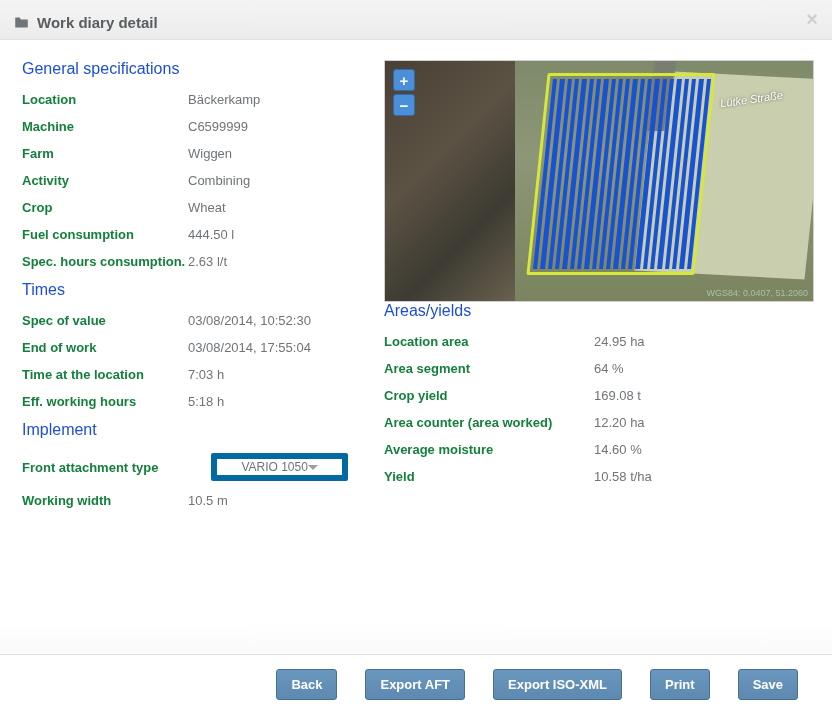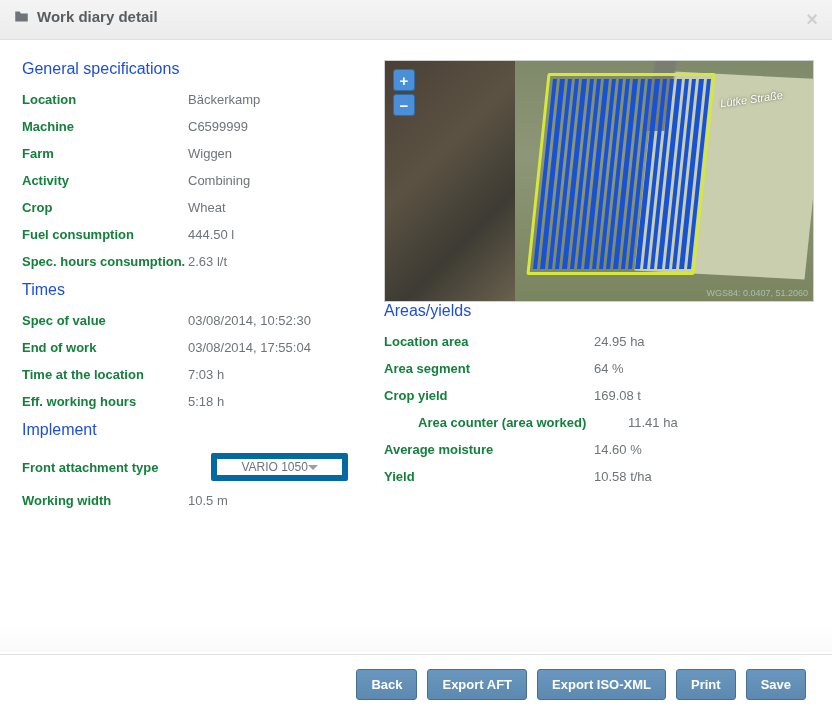--- a/index.html
+++ b/index.html
@@ -10,21 +10,21 @@
       width: 832px;
       height: 714px;
       overflow: hidden;
       position: relative;
     }
     .modal-header {
       background: linear-gradient(#f4f4f4, #ececec);
       border-bottom: 1px solid #e0e0e0;
       padding: 8px 14px;
       display: flex;
-      align-items: flex-start;
+      align-items: flex-end;
       justify-content: space-between;
     }
     .modal-title {
       display: flex;
       align-items: center;
       gap: 8px;
       color: #585d60;
       font-weight: bold;
       font-size: 15px;
     }
@@ -171,24 +171,24 @@
     .select-caret {
       width: 0; height: 0;
       border-left: 5px solid transparent;
       border-right: 5px solid transparent;
       border-top: 5px solid #9a9fa4;
     }
     .footer {
       position: absolute;
       left: 0; right: 0; bottom: 0;
       border-top: 1px solid #e2e2e2;
-      padding: 14px 26px;
+      padding: 14px 34px;
       display: flex;
       justify-content: flex-end;
-      gap: 10px;
+      gap: 28px;
       background: #fff;
     }
     .footer-spacer {
       position: absolute;
       left: 0; right: 0; bottom: 62px;
       height: 28px;
       background: linear-gradient(#fff, #fafafa);
       border-top: 0;
     }
     .btn {
@@ -329,22 +329,22 @@
     </div>
     <div class="spec-row">
       <div class="label" style="width:210px;">Area segment</div>
       <div class="value">64 %</div>
     </div>
     <div class="spec-row">
       <div class="label" style="width:210px;">Crop yield</div>
       <div class="value">169.08 t</div>
     </div>
     <div class="spec-row">
-      <div class="label" style="width:210px;margin-left:34px;">Area counter (area worked)</div>
-      <div class="value">11.41 ha</div>
+      <div class="label" style="width:210px;">Area counter (area worked)</div>
+      <div class="value">12.20 ha</div>
     </div>
     <div class="spec-row">
       <div class="label" style="width:210px;">Average moisture</div>
       <div class="value">14.60 %</div>
     </div>
     <div class="spec-row">
       <div class="label" style="width:210px;">Yield</div>
       <div class="value">10.58 t/ha</div>
     </div>
   </div>

